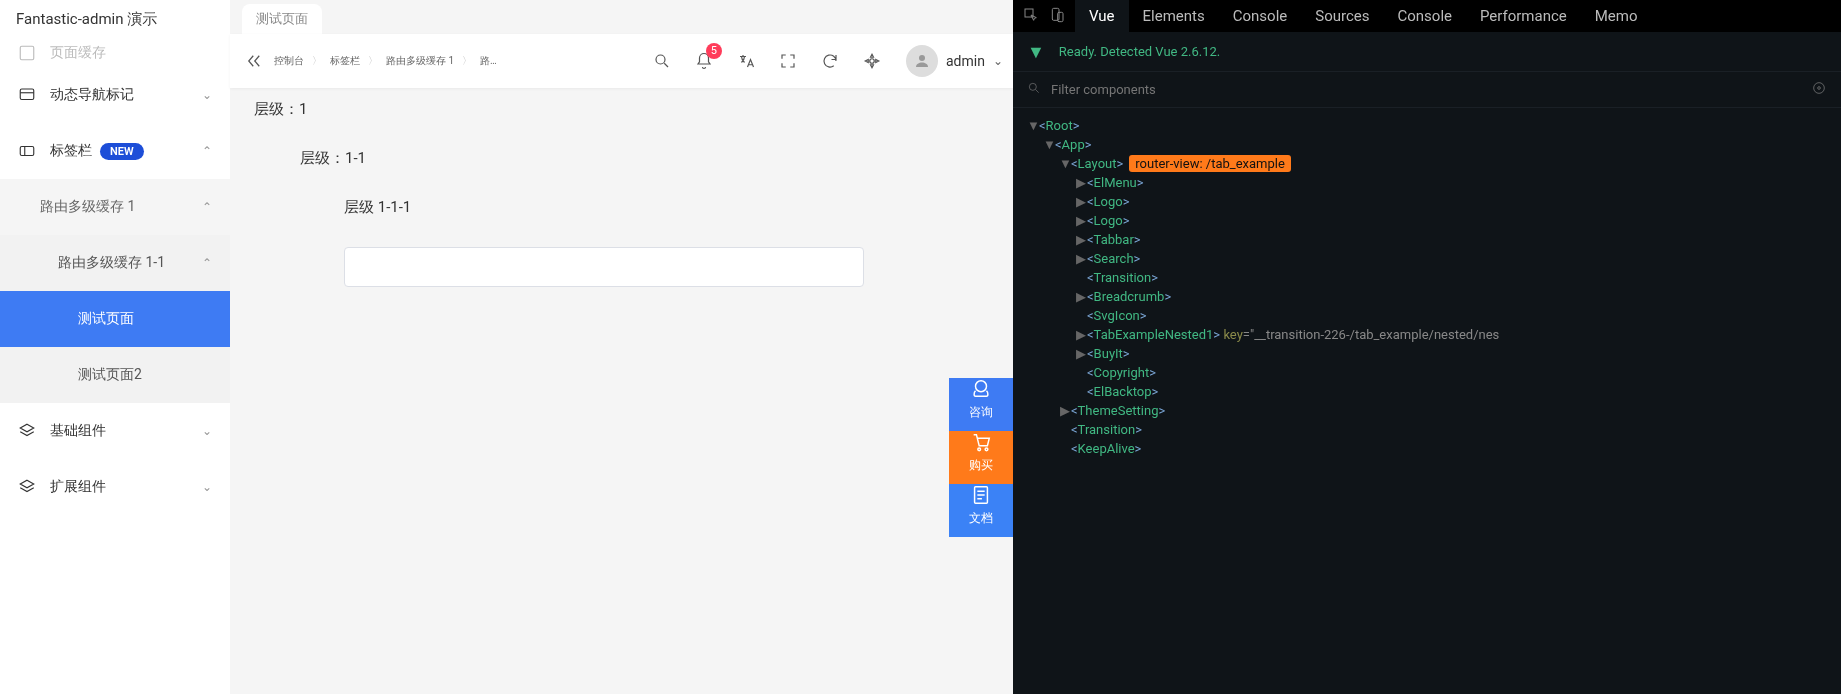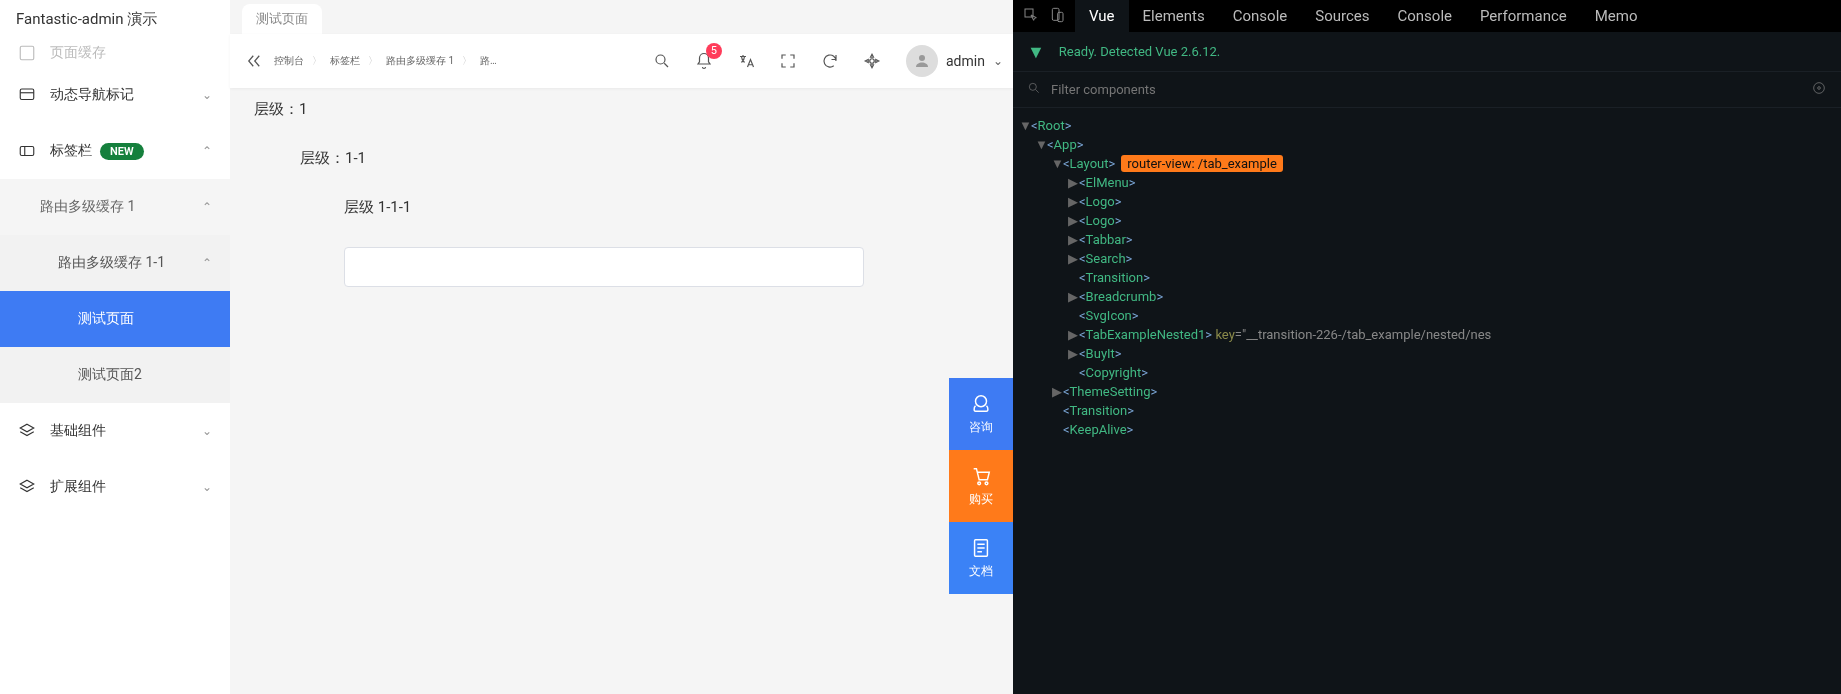--- a/index.html
+++ b/index.html
@@ -14,21 +14,21 @@
 .menu { flex: 1; overflow: hidden; text-align: center; }
 .menu-item { display: flex; align-items: center; padding: 0 18px; height: 56px; cursor: pointer; color: #333; font-size: 14px; position: relative; }
 .menu-item.sub1 { padding-left: 40px; background: #f5f5f5; color: #666; }
 .menu-item.sub2 { padding-left: 58px; background: #f2f2f2; color: #555; }
 .menu-item.sub3 { padding-left: 78px; background: #f2f2f2; color: #555; }
 .menu-item.active { background: #3e7bf3; color: #fff; }
 .menu-item .mi-icon { width: 18px; height: 18px; margin-right: 14px; display: inline-flex; align-items: center; justify-content: center; }
 .menu-item .mi-icon svg { width: 18px; height: 18px; stroke: currentColor; fill: none; stroke-width: 1.5; }
 .menu-item .chev { margin-left: auto; font-size: 12px; color: #999; }
 .menu-item.trunc { color: #bbb; height: 28px; }
-.badge-new { background: #15803d; color: #fff; border-radius: 999px; font-size: 11px; padding: 2px 10px; font-weight: 600; margin-left: 8px; }
+.badge-new { background: #1d4ed8; color: #fff; border-radius: 999px; font-size: 11px; padding: 2px 10px; font-weight: 600; margin-left: 8px; }
 
 
 .main { flex: 1; display: flex; flex-direction: column; background: #f5f5f5; }
 .tabbar { height: 34px; display: flex; align-items: flex-end; padding: 4px 12px 0; }
 .tabbar .tab { background: #fff; border-radius: 8px 8px 0 0; padding: 6px 14px; font-size: 13px; color: #888; }
 .topbar { background: #fff; height: 54px; display: flex; align-items: center; padding: 0 10px 0 14px; gap: 10px; box-shadow: 0 1px 3px rgba(0,0,0,.05); }
 .tb-icon { width: 20px; height: 20px; display: inline-flex; align-items: center; justify-content: center; color: #555; cursor: pointer; }
 .tb-icon svg { width: 18px; height: 18px; stroke: currentColor; fill: none; stroke-width: 1.6; }
 .crumbs { display: flex; align-items: center; gap: 8px; color: #666; font-size: 10px; flex: 1; min-width: 0; overflow: hidden; white-space: nowrap; }
 .crumbs .sep { color: #bbb; }
@@ -39,41 +39,41 @@
 .avatar { width: 32px; height: 32px; border-radius: 50%; background: #ddd; display: inline-flex; align-items: center; justify-content: center; color: #999; }
 .avatar svg { width: 18px; height: 18px; fill: #999; }
 .user-name { color: #333; font-size: 14px; }
 .content { padding: 12px 24px; position: relative; flex: 1; }
 .level { font-size: 15px; color: #333; margin-bottom: 30px; }
 .level.l1 { margin-left: 0; }
 .level.l2 { margin-left: 46px; }
 .level.l3 { margin-left: 90px; }
 .field { width: 520px; height: 40px; border: 1px solid #dcdfe6; border-radius: 4px; margin-left: 90px; padding: 0 12px; font-size: 14px; color: #333; }
 .float-btns { position: absolute; right: 0; top: 290px; display: flex; flex-direction: column; }
-.fbtn { width: 64px; height: 72px; display: flex; flex-direction: column; align-items: center; justify-content: center; color: #fff; font-size: 12px; gap: 4px; cursor: pointer; }
+.fbtn { width: 64px; height: 53px; display: flex; flex-direction: column; align-items: center; justify-content: flex-start; color: #fff; font-size: 12px; gap: 4px; cursor: pointer; }
 .fbtn svg { width: 22px; height: 22px; stroke: currentColor; fill: none; stroke-width: 1.6; }
 .fbtn.c1 { background: #3e7bf3; }
 .fbtn.c2 { background: #ff7a1a; }
 .fbtn.c3 { background: #3b82f6; }
 
 
 .devtools { flex: 1; background: #0f1418; color: #cfd3d6; display: flex; flex-direction: column; font-family: Menlo, Consolas, monospace; font-size: 13px; }
 .dt-tabs { height: 32px; background: #000; display: flex; align-items: stretch; color: #bbb; }
 .dt-tabs .dt-tab { padding: 0 14px; display: flex; align-items: center; font-size: 15px; cursor: pointer; }
 .dt-tabs .dt-tab.active { background: #0f1418; color: #fff; }
 .dt-tabs .dt-pre { display: flex; align-items: center; gap: 10px; padding: 0 10px; color: #888; }
 .dt-pre svg { width: 16px; height: 16px; stroke: currentColor; fill: none; stroke-width: 1.5; }
 .dt-status { height: 40px; display: flex; align-items: center; gap: 14px; padding: 0 14px; border-bottom: 1px solid #1a2026; }
 .vue-logo { color: #41b883; font-size: 18px; }
 .dt-status-text { color: #41b883; }
 .dt-filter { height: 36px; display: flex; align-items: center; padding: 0 14px; gap: 10px; border-bottom: 1px solid #1a2026; color: #888; }
 .dt-filter input { flex: 1; background: transparent; border: none; color: #cfd3d6; font-size: 13px; outline: none; }
 .dt-filter .target-icon { color: #888; cursor: pointer; }
 .tree { padding: 8px 0; overflow: auto; }
-.node { white-space: nowrap; padding: 2px 0; }
+.node { white-space: nowrap; padding: 2px 8px; }
 .node .ind { display: inline-block; }
 .node .tw { color: #666; display: inline-block; width: 12px; text-align: center; cursor: pointer; }
 .tag-b { color: #7ba7d7; }
 .tag-n { color: #41b883; }
 .tag-hl { background: #ff7a1a; color: #111; border-radius: 3px; padding: 1px 6px; margin-left: 6px; }
 .attr { color: #888; }
 .attr .k { color: #8a8a4a; }
 </style>
 </head>
 <body>
@@ -302,17 +302,18 @@
       <div class="node"><span class="ind" style="width:54px"></span><span class="tw">▶</span><span class="tag-b">&lt;</span><span class="tag-n">Logo</span><span class="tag-b">&gt;</span></div>
       <div class="node"><span class="ind" style="width:54px"></span><span class="tw">▶</span><span class="tag-b">&lt;</span><span class="tag-n">Logo</span><span class="tag-b">&gt;</span></div>
       <div class="node"><span class="ind" style="width:54px"></span><span class="tw">▶</span><span class="tag-b">&lt;</span><span class="tag-n">Tabbar</span><span class="tag-b">&gt;</span></div>
       <div class="node"><span class="ind" style="width:54px"></span><span class="tw">▶</span><span class="tag-b">&lt;</span><span class="tag-n">Search</span><span class="tag-b">&gt;</span></div>
       <div class="node"><span class="ind" style="width:54px"></span><span class="tw"></span><span class="tag-b">&lt;</span><span class="tag-n">Transition</span><span class="tag-b">&gt;</span></div>
       <div class="node"><span class="ind" style="width:54px"></span><span class="tw">▶</span><span class="tag-b">&lt;</span><span class="tag-n">Breadcrumb</span><span class="tag-b">&gt;</span></div>
       <div class="node"><span class="ind" style="width:54px"></span><span class="tw"></span><span class="tag-b">&lt;</span><span class="tag-n">SvgIcon</span><span class="tag-b">&gt;</span></div>
       <div class="node"><span class="ind" style="width:54px"></span><span class="tw">▶</span><span class="tag-b">&lt;</span><span class="tag-n">TabExampleNested1</span><span class="tag-b">&gt;</span> <span class="attr"><span class="k">key</span>=<span>"__transition-226-/tab_example/nested/nes</span></span></div>
       <div class="node"><span class="ind" style="width:54px"></span><span class="tw">▶</span><span class="tag-b">&lt;</span><span class="tag-n">BuyIt</span><span class="tag-b">&gt;</span></div>
       <div class="node"><span class="ind" style="width:54px"></span><span class="tw"></span><span class="tag-b">&lt;</span><span class="tag-n">Copyright</span><span class="tag-b">&gt;</span></div>
+      <div class="node"><span class="ind" style="width:54px"></span><span class="tw"></span><span class="tag-b">&lt;</span><span class="tag-n">ElBacktop</span><span class="tag-b">&gt;</span></div>
       <div class="node"><span class="ind" style="width:38px"></span><span class="tw">▶</span><span class="tag-b">&lt;</span><span class="tag-n">ThemeSetting</span><span class="tag-b">&gt;</span></div>
       <div class="node"><span class="ind" style="width:38px"></span><span class="tw"></span><span class="tag-b">&lt;</span><span class="tag-n">Transition</span><span class="tag-b">&gt;</span></div>
       <div class="node"><span class="ind" style="width:38px"></span><span class="tw"></span><span class="tag-b">&lt;</span><span class="tag-n">KeepAlive</span><span class="tag-b">&gt;</span></div>
     </div>
 </div>
 
 </body></html>

